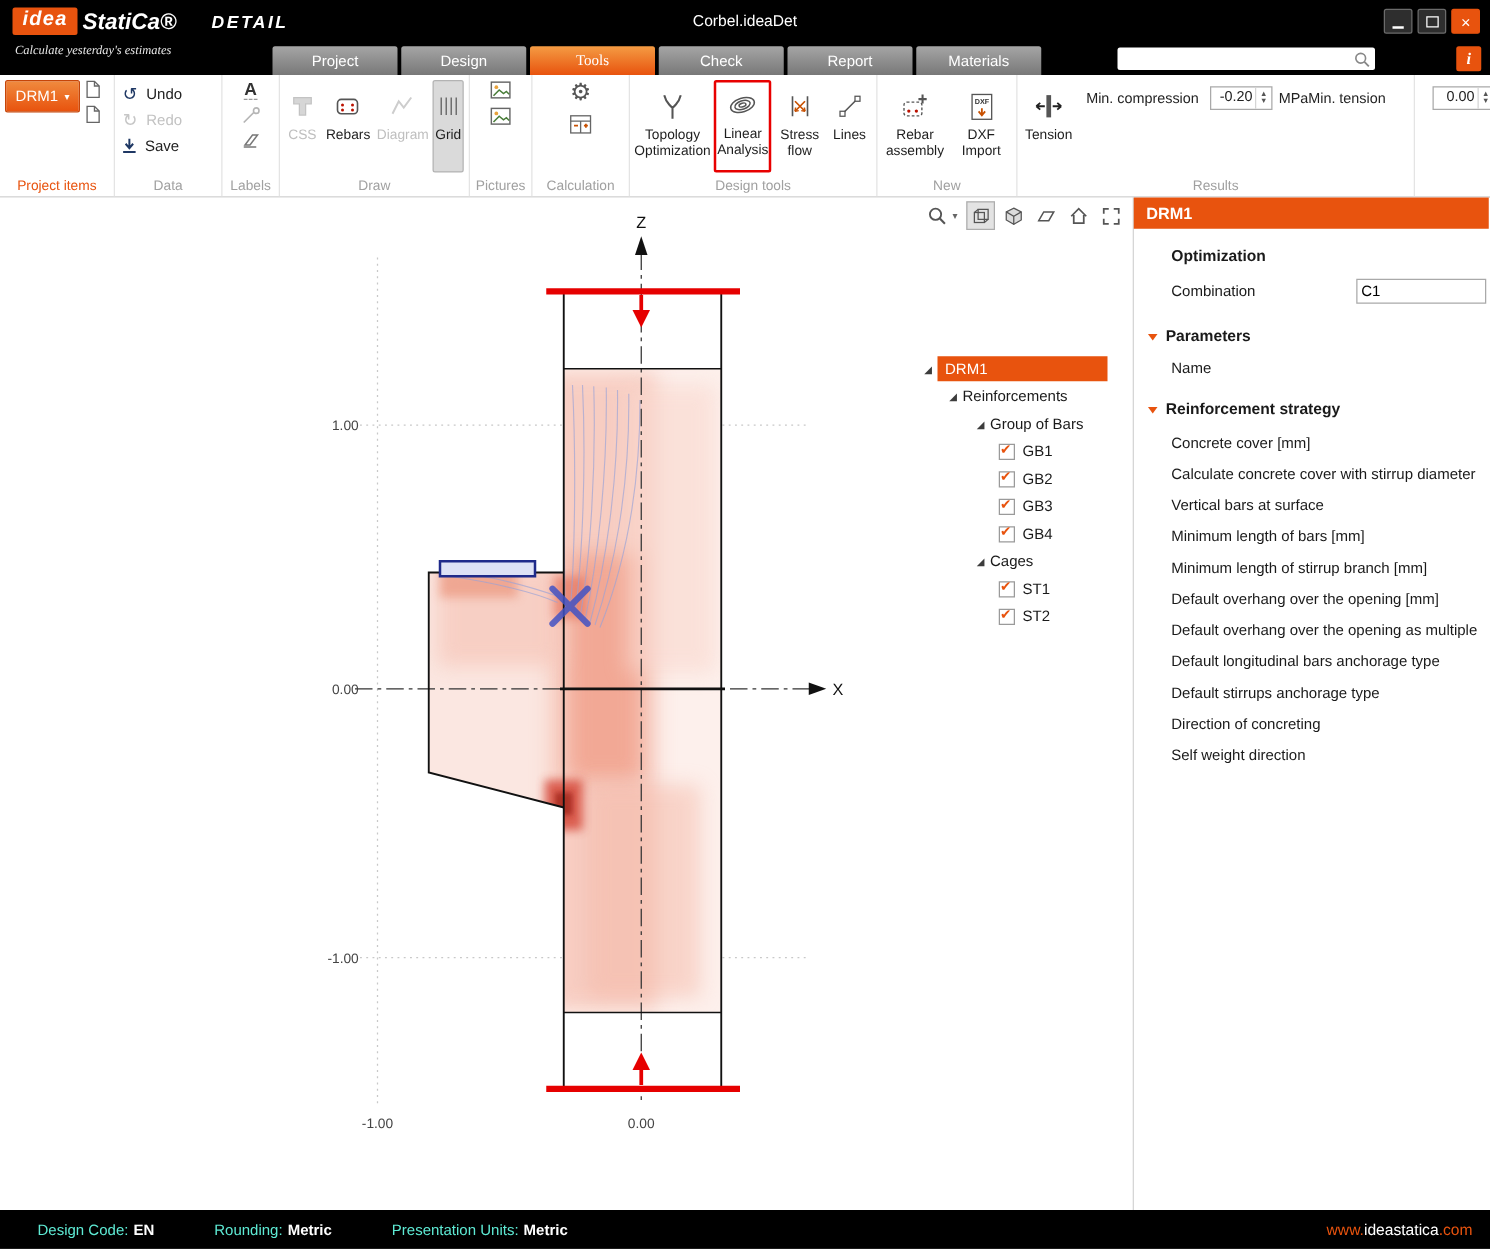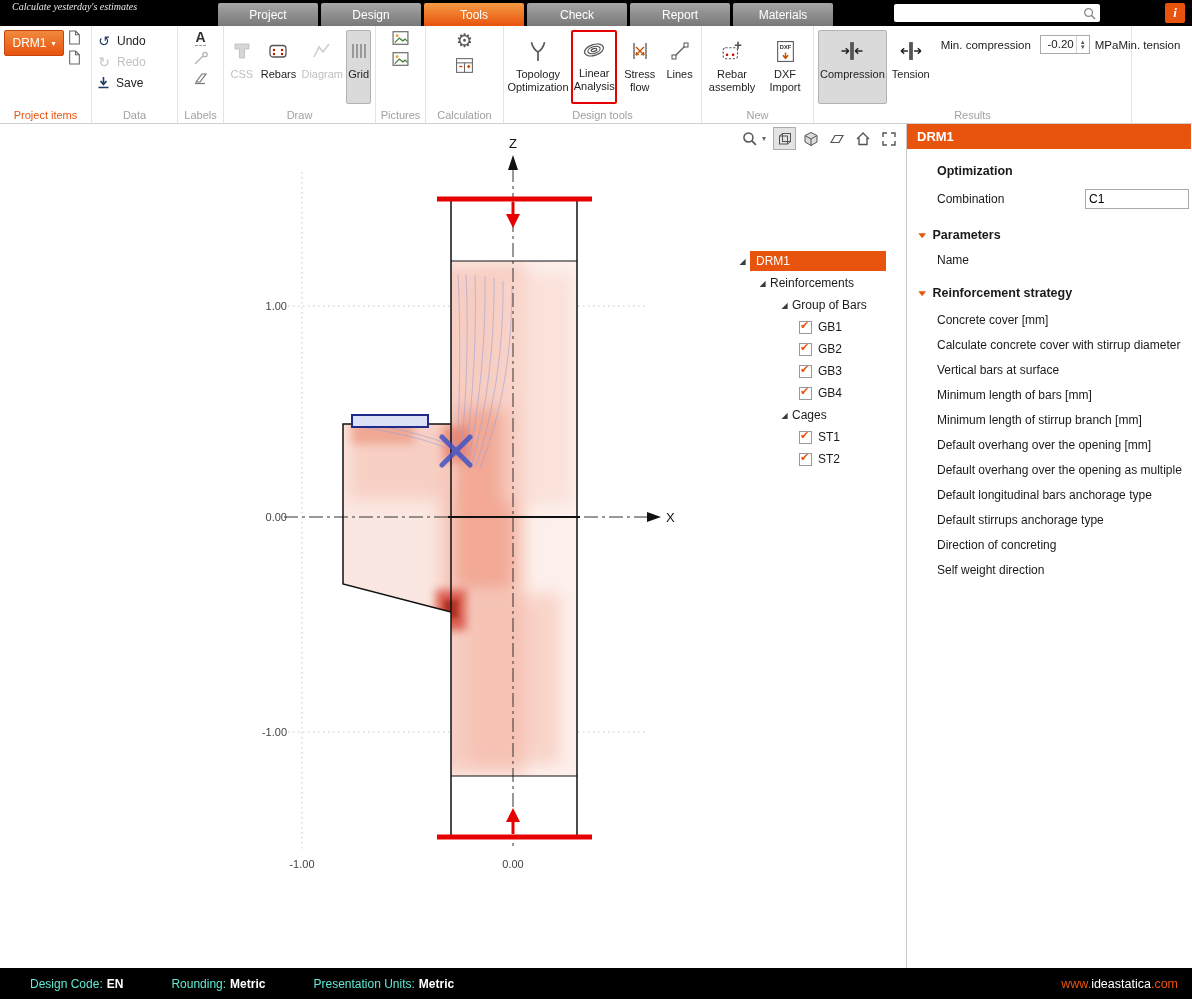--- a/index.html
+++ b/index.html
@@ -17,21 +17,21 @@
   .win-btn { width:21px; height:18px; display:flex; align-items:center; justify-content:center; color:#fff; border:1px solid #6b6b6b; background:#2e2e2e; border-radius:2px; cursor:default; }
   .win-btn.close { background:#E8530E; border-color:#E8530E; font-size:13px; }
   .min-glyph { width:9px; height:2px; background:#fff; margin-top:9px; }
   .max-glyph { width:8px; height:7px; border:1.5px solid #fff; }
 
   
   .tabrow { height:26px; background:#000; position:relative; display:flex; align-items:flex-end; flex:0 0 auto; }
   .tagline { position:absolute; left:12px; top:1px; color:#e9e9e9; font-size:10px; font-style:italic; font-family:"Liberation Serif", serif; }
   .tabs { display:flex; gap:3px; margin-left:218px; }
   .tab { width:100px; height:23px; background:linear-gradient(#a5a5a5,#787878); color:#fff; font-size:12px; display:flex; align-items:center; justify-content:center; border-radius:2px 2px 0 0; cursor:default;text-align:right; }
-  .tab.active { background:linear-gradient(#f49b43,#E8530E); }
+  .tab.active { background:linear-gradient(#f49b43,#E8530E);font-family:Liberation Serif, serif; }
   .searchbox { position:absolute; right:92px; top:4px; width:202px; height:18px; background:#fff; border-radius:2px; display:flex; align-items:center; padding-right:4px; }
   .searchbox input { border:none; outline:none; flex:1; height:14px; font-size:11px; padding:0 4px; font-family:inherit; background:transparent; }
   .info-btn { position:absolute; right:7px; top:3px; width:20px; height:20px; background:#E8530E; color:#fff; font-weight:bold; font-style:italic; display:flex; align-items:center; justify-content:center; font-size:13px; border-radius:2px; font-family:"Liberation Serif", serif; }
 
   
   .ribbon { display:flex; height:98px; background:#fff; border-bottom:1px solid #cfcfcf; box-sizing:border-box; flex:0 0 auto; }
   .rgroup { position:relative; border-right:1px solid #e4e4e4; padding:4px 4px 16px; box-sizing:border-box; flex:0 0 auto; }
   .rgroup.filler { flex:1; border-right:none; }
   .rgl { position:absolute; bottom:2px; left:0; right:0; text-align:center; font-size:11px; color:#a0a0a0; white-space:nowrap; }
   .rgl.orange { color:#E8530E; }
@@ -91,20 +91,39 @@
   .sb-label { color:#5eead4; }
   .sb-val { color:#fff; font-weight:bold; margin-left:4px; }
   .sb-web { margin-left:auto; font-size:12.5px; cursor:default; }
   .sb-web .o { color:#E8530E; } .sb-web .w { color:#fff; }
 </style>
 </head>
 <body>
 
 <div class="app">
 
+  <div class="topbar">
+    <div class="logo-wrap">
+      <span class="logo-idea">idea</span>
+      <span class="logo-statica">StatiCa®</span>
+      <span class="logo-app">DETAIL</span>
+    </div>
+    <div class="doc-title">Corbel.ideaDet</div>
+    <div class="win-buttons">
+      <div class="win-btn">
+          <span class="min-glyph"></span>
+        </div>
+      <div class="win-btn">
+          <span class="max-glyph"></span>
+        </div>
+      <div class="win-btn close">
+          <span>×</span>
+        </div>
+    </div>
+  </div>
 
   <div class="tabrow">
     <span class="tagline">Calculate yesterday's estimates</span>
     <div class="tabs">
       <div class="tab">Project</div>
       <div class="tab">Design</div>
       <div class="tab active">Tools</div>
       <div class="tab">Check</div>
       <div class="tab">Report</div>
       <div class="tab">Materials</div>
@@ -325,30 +344,20 @@
               </svg>
             </span>
           <span>DXF Import</span>
         </div>
       </div>
       <div class="rgl">New</div>
     </div>
 
     <div class="rgroup" style="width:318px">
       <div class="rgc">
-        <div class="bigbtn sel" style="width:70px">
-          <span class="bicon">
-              <svg width="24" height="22" viewBox="0 0 22 21">
-                <rect x="9.2" y="2" width="3.6" height="17" fill="#555"></rect>
-                <path d="M1,10.5 H8 M8,10.5 l-3,-2.6 M8,10.5 l-3,2.6" stroke="#222" stroke-width="1.4" fill="none"></path>
-                <path d="M21,10.5 H14 M14,10.5 l3,-2.6 M14,10.5 l3,2.6" stroke="#222" stroke-width="1.4" fill="none"></path>
-              </svg>
-            </span>
-          <span>Compression</span>
-        </div>
         <div class="bigbtn" style="width:48px">
           <span class="bicon">
               <svg width="24" height="22" viewBox="0 0 22 21">
                 <rect x="9.2" y="2" width="3.6" height="17" fill="#555"></rect>
                 <path d="M8,10.5 H1.5 M1.5,10.5 l3,-2.6 M1.5,10.5 l3,2.6" stroke="#222" stroke-width="1.4" fill="none"></path>
                 <path d="M14,10.5 H20.5 M20.5,10.5 l-3,-2.6 M20.5,10.5 l-3,2.6" stroke="#222" stroke-width="1.4" fill="none"></path>
               </svg>
             </span>
           <span>Tension</span>
         </div>

